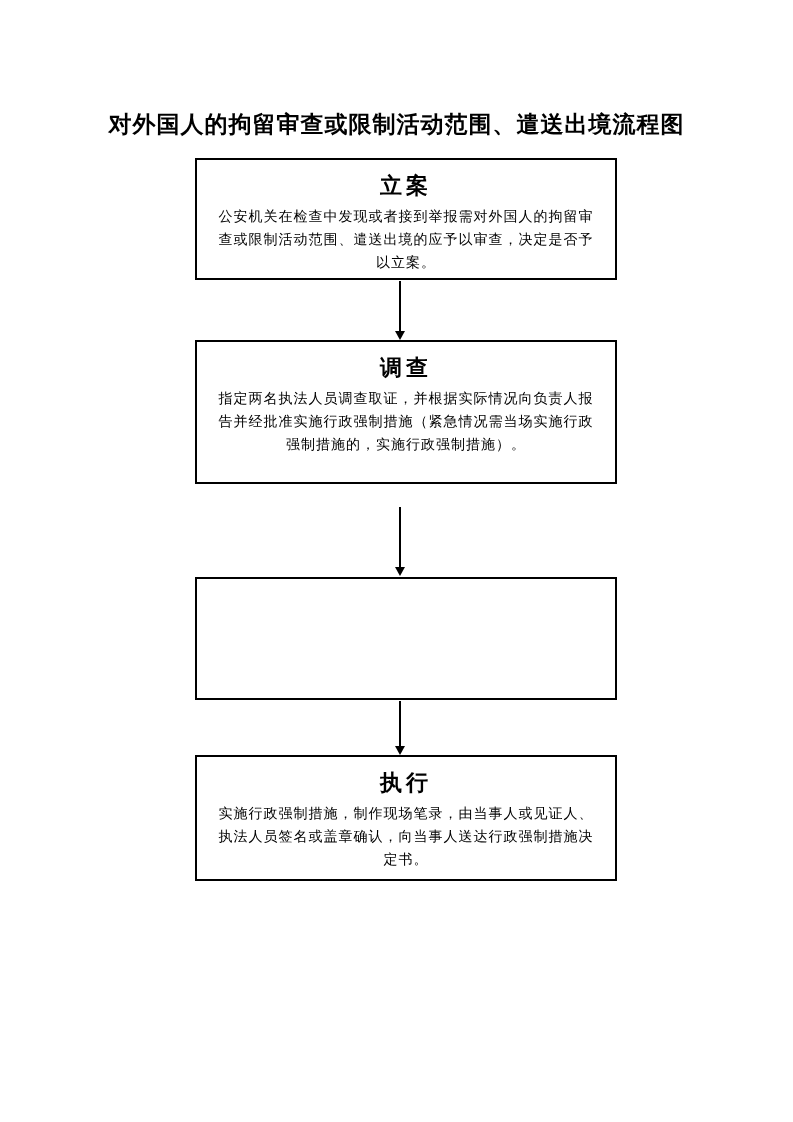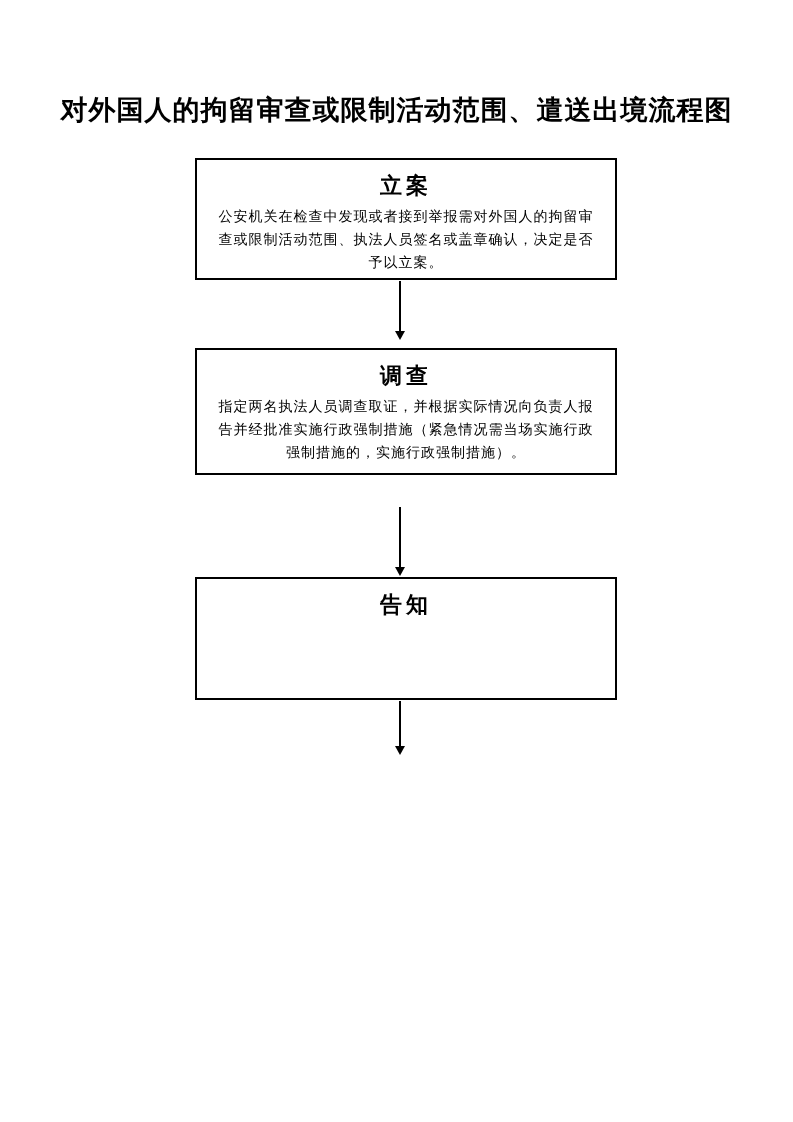--- a/index.html
+++ b/index.html
@@ -15,27 +15,27 @@
     color: #000000;
     overflow: hidden;
   }
   .page {
     position: absolute;
     inset: 0;
     background: #ffffff;
   }
   .doc-title {
     position: absolute;
-    top: 95px;
+    top: 109px;
     left: 0;
     width: 793px;
     text-align: center;
     font-family: "DejaVu Sans", "Liberation Sans", sans-serif;
     font-weight: bold;
-    font-size: 27px;
+    font-size: 23px;
     letter-spacing: 1px;
     line-height: 30px;
   }
   .flow-box {
     position: absolute;
     left: 195px;
     width: 422px;
     box-sizing: border-box;
     border: 2px solid #000000;
     background: #ffffff;
@@ -49,21 +49,21 @@
     line-height: 30px;
   }
   .box-body {
     font-size: 14px;
     line-height: 23px;
     letter-spacing: 1px;
     margin: 5px 16px 0 16px;
     text-align: center;
   }
   .box-filing      { top: 158px; height: 122px; }
-  .box-investigate { top: 348px; height: 127px; }
+  .box-investigate { top: 340px; height: 144px; }
   .box-notify      { top: 577px; height: 123px; }
   .box-execute     { top: 755px; height: 126px; }
 
   .flow-arrow {
     position: absolute;
     left: 399px;
     width: 2px;
     background: #000000;
   }
   .flow-arrow::after {
@@ -83,32 +83,35 @@
 </style>
 </head>
 <body>
 
 <div class="page">
 
   <div class="doc-title">对外国人的拘留审查或限制活动范围、遣送出境流程图</div>
 
   <div class="flow-box box-filing">
     <div class="box-heading">立案</div>
-    <div class="box-body">公安机关在检查中发现或者接到举报需对外国人的拘留审查或限制活动范围、执法人员签名或盖章确认，决定是否予以立案。</div>
+    <div class="box-body">公安机关在检查中发现或者接到举报需对外国人的拘留审查或限制活动范围、遣送出境的应予以审查，决定是否予以立案。</div>
   </div>
 
   <div class="flow-arrow arrow-1"></div>
 
   <div class="flow-box box-investigate">
     <div class="box-heading">调查</div>
     <div class="box-body">指定两名执法人员调查取证，并根据实际情况向负责人报告并经批准实施行政强制措施（紧急情况需当场实施行政强制措施的，实施行政强制措施）。</div>
   </div>
 
   <div class="flow-arrow arrow-2"></div>
 
   <div class="flow-box box-notify">
-    <div class="box-heading">告知</div>
   </div>
 
   <div class="flow-arrow arrow-3"></div>
 
+  <div class="flow-box box-execute">
+    <div class="box-heading">执行</div>
+    <div class="box-body">实施行政强制措施，制作现场笔录，由当事人或见证人、执法人员签名或盖章确认，向当事人送达行政强制措施决定书。</div>
+  </div>
 
 </div>
 
 </body></html>

